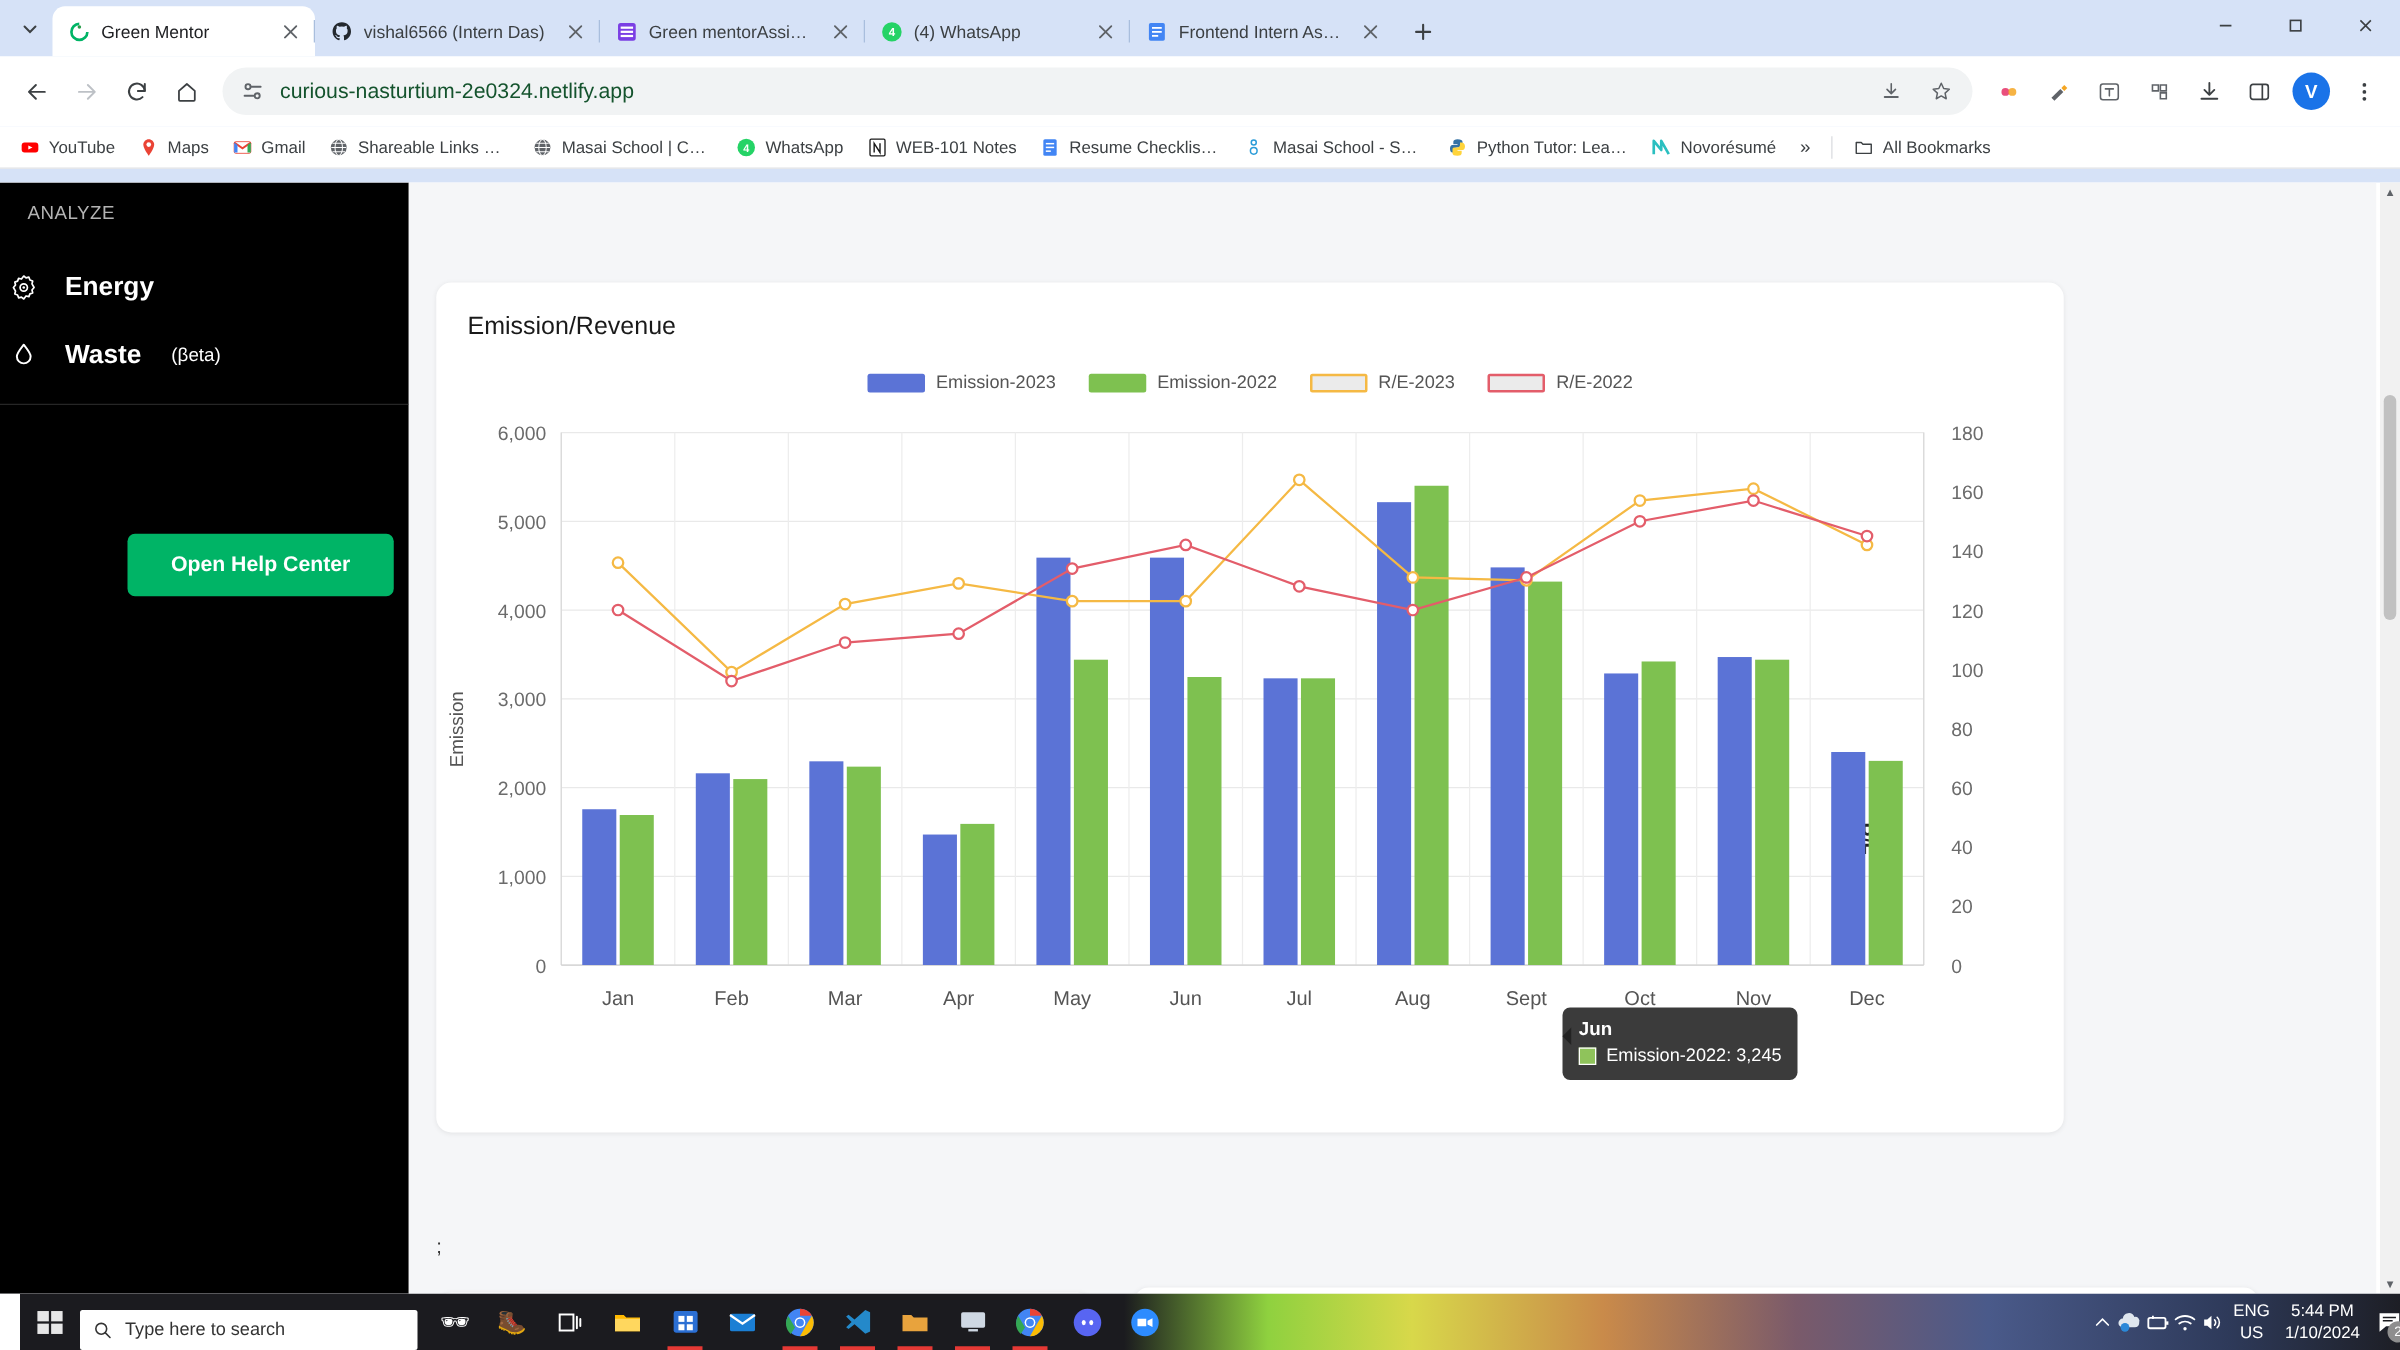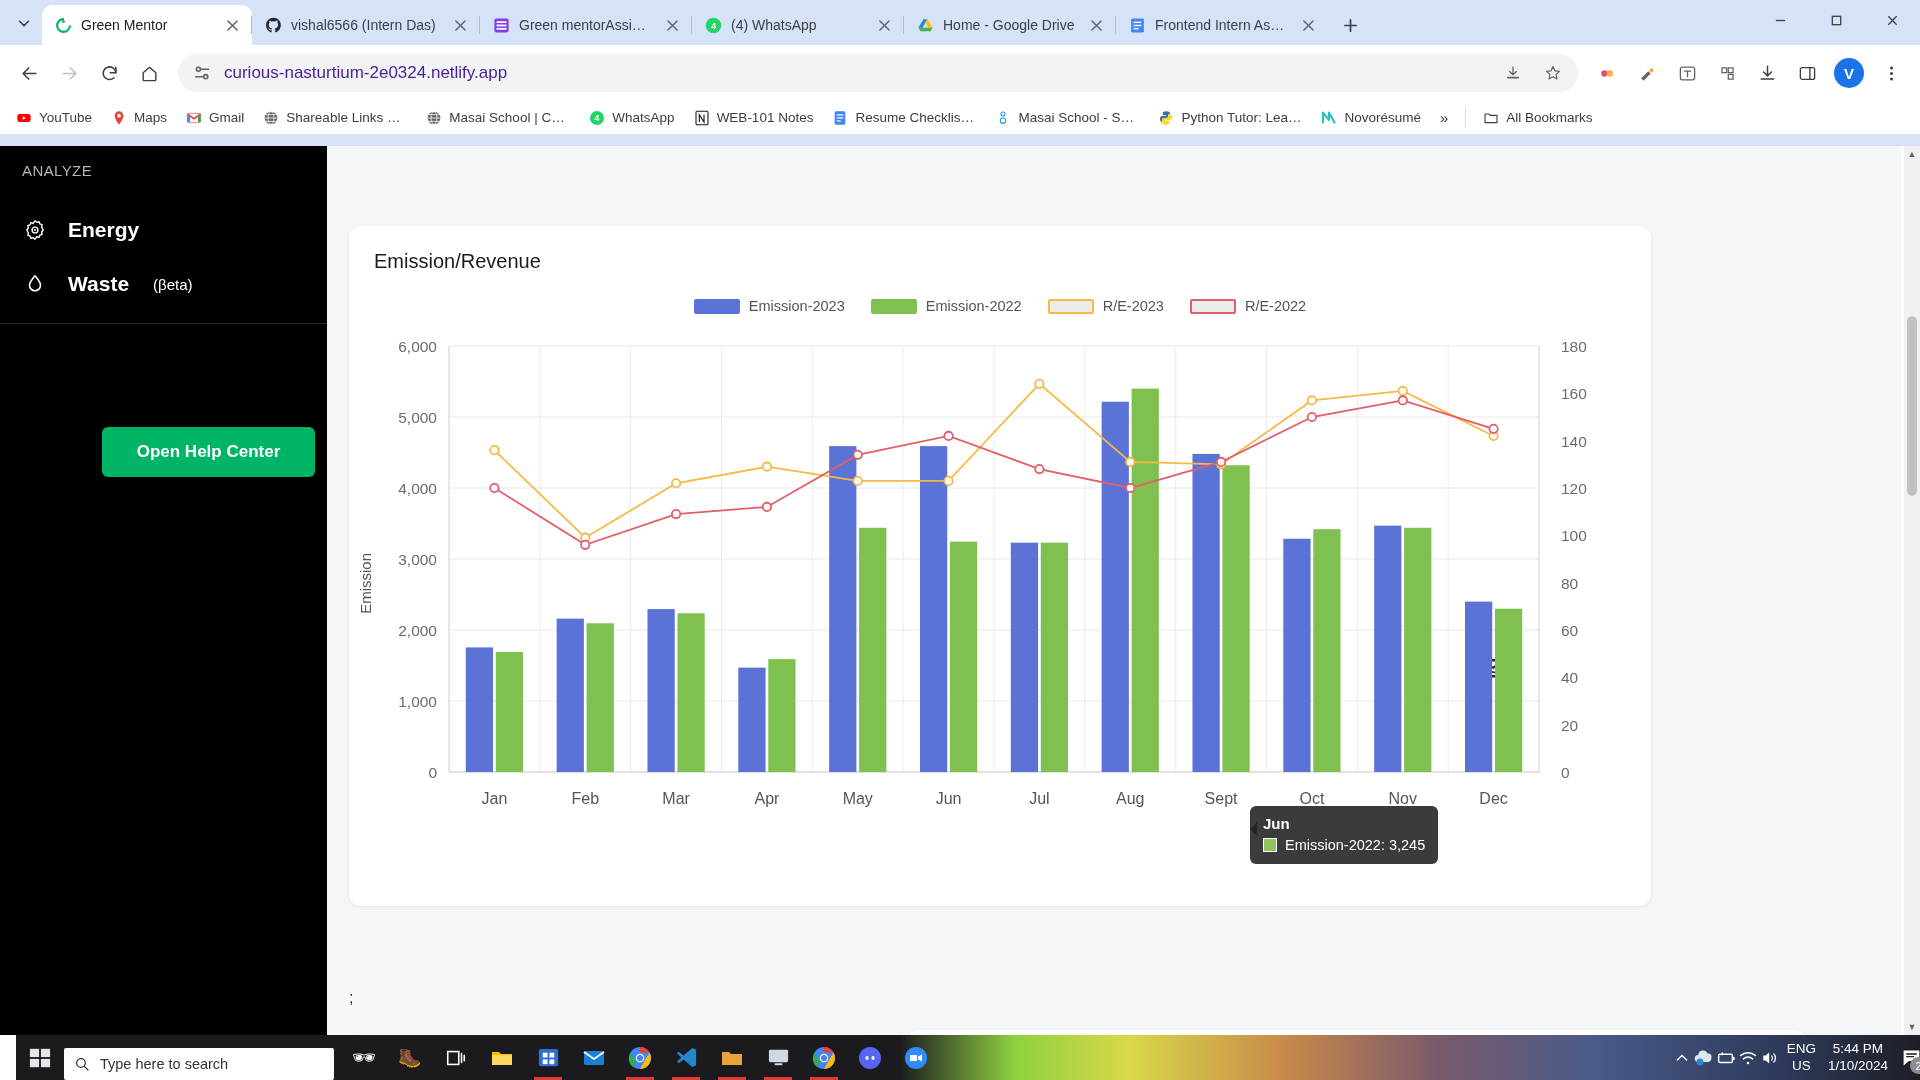--- a/index.html
+++ b/index.html
@@ -35,21 +35,21 @@
   .wincontrols { margin-left:auto; display:flex; align-items:flex-start; height:45px; }
   .wincontrols div { width:56px; height:40px; display:flex; align-items:center; justify-content:center; cursor:pointer; }
   .wincontrols svg { width:13px; height:13px; }
 
   .toolbar { height:56px; background:#fff; display:flex; align-items:center; padding:0 10px; gap:2px; }
   .nav-btn { width:38px; height:38px; border-radius:50%; display:flex; align-items:center; justify-content:center; cursor:pointer; flex:0 0 38px; }
   .nav-btn svg { width:19px; height:19px; }
   .omnibox {
     flex:1 1 auto; height:38px; background:#f1f3f4; border-radius:19px;
     display:flex; align-items:center; padding:0 10px 0 14px; margin:0 8px; gap:10px;
-    font-size:17px; color:#4c1d95; cursor:text;
+    font-size:17px; color:#14532d; cursor:text;
   }
   .omnibox .site-info { width:22px; height:22px; flex:0 0 22px; display:flex; align-items:center; justify-content:center; }
   .omnibox .url { flex:1 1 auto; white-space:nowrap; overflow:hidden; }
   .omnibox .obtn { width:30px; height:30px; display:flex; align-items:center; justify-content:center; border-radius:50%; flex:0 0 30px; }
   .omnibox .obtn svg { width:18px; height:18px; }
   .tb-icon { width:38px; height:38px; border-radius:50%; display:flex; align-items:center; justify-content:center; cursor:pointer; flex:0 0 38px; }
   .tb-icon svg { width:19px; height:19px; }
   .avatar-btn { width:30px; height:30px; border-radius:50%; background:#1a73e8; color:#fff; display:flex; align-items:center; justify-content:center; font-size:15px; font-weight:bold; margin:0 6px; flex:0 0 30px; }
 
   .bookmarks { height:34px; background:#fff; display:flex; align-items:center; padding:0 8px; gap:3px; font-size:13.5px; color:#3c4043; border-bottom:1px solid #dfe1e5;}
@@ -58,21 +58,21 @@
   .bm .bmico svg { width:16px; height:16px; }
   .bm .bmlabel { overflow:hidden; text-overflow:ellipsis; white-space:nowrap; }
   .bm-chev { padding:4px 8px; font-size:15px; color:#3c4043; cursor:pointer; }
   .bm-divider { width:1px; height:18px; background:#dadce0; margin:0 6px; }
 
   
   .viewport { position:absolute; left:0; top:146px; width:1920px; height:889px; background:#fff; overflow:hidden; }
 
   .sidebar { position:absolute; left:0; top:0; width:327px; height:889px; background:#000; color:#fff; }
   .sb-section { font-size:15px; color:#b3b3b3; letter-spacing:.4px; padding:16px 0 0 22px; }
-  .sb-item { display:flex; align-items:center; gap:20px; padding:14px 0 14px 22px; cursor:pointer; }
+  .sb-item { display:flex; align-items:center; gap:20px; padding:14px 0 14px 6px; cursor:pointer; }
   .sb-item .sbico { width:26px; height:26px; flex:0 0 26px; display:flex; align-items:center; justify-content:center; }
   .sb-item .sbico svg { width:22px; height:22px; }
   .sb-item .sblabel { font-size:21px; font-weight:bold; }
   .sb-beta { color:#ffffff; font-size:15px; font-weight:normal; margin-left:4px; }
   .sb-rule { height:1px; background:#262626; margin-top:12px; }
   .help-btn { position:absolute; left:56px; top:281px; width:213px; height:50px; background:#00b466; color:#fff; border:none; border-radius:6px; font-size:17px; font-weight:bold; font-family:"Liberation Sans",sans-serif; cursor:pointer;margin-left:46px; }
 
   .content { position:absolute; left:327px; top:0; width:1574px; height:889px; background:#f5f6f8; overflow:hidden; }
 
   .card {
@@ -196,35 +196,20 @@
           </svg>
       </span>
       <span class="tab-title">(4) WhatsApp</span>
       <span class="tab-close">
         <svg viewBox="0 0 12 12">
             <path d="M1 1l10 10M11 1L1 11" stroke="#5f6368" stroke-width="1.6" stroke-linecap="round"></path>
           </svg>
       </span>
     </div>
 
-    <div class="tab sep" style="width:212px">
-      <span class="favicon">
-        <svg viewBox="0 0 24 24">
-            <path fill="#ffc107" d="M9 3h6l7 12h-6z"></path>
-            <path fill="#1e88e5" d="M9 3L2 15h6l6-12z" transform="translate(0,0)"></path>
-            <path fill="#4caf50" d="M2 15h20l-3 5H5z"></path>
-          </svg>
-      </span>
-      <span class="tab-title">Home - Google Drive</span>
-      <span class="tab-close">
-        <svg viewBox="0 0 12 12">
-            <path d="M1 1l10 10M11 1L1 11" stroke="#5f6368" stroke-width="1.6" stroke-linecap="round"></path>
-          </svg>
-      </span>
-    </div>
 
     <div class="tab sep" style="width:212px">
       <span class="favicon">
         <svg viewBox="0 0 24 24">
             <rect x="3" y="2" width="18" height="20" rx="2" fill="#4285f4"></rect>
             <rect x="6.5" y="6.5" width="11" height="2" fill="#fff"></rect>
             <rect x="6.5" y="11" width="11" height="2" fill="#fff"></rect>
             <rect x="6.5" y="15.5" width="7" height="2" fill="#fff"></rect>
           </svg>
       </span>

